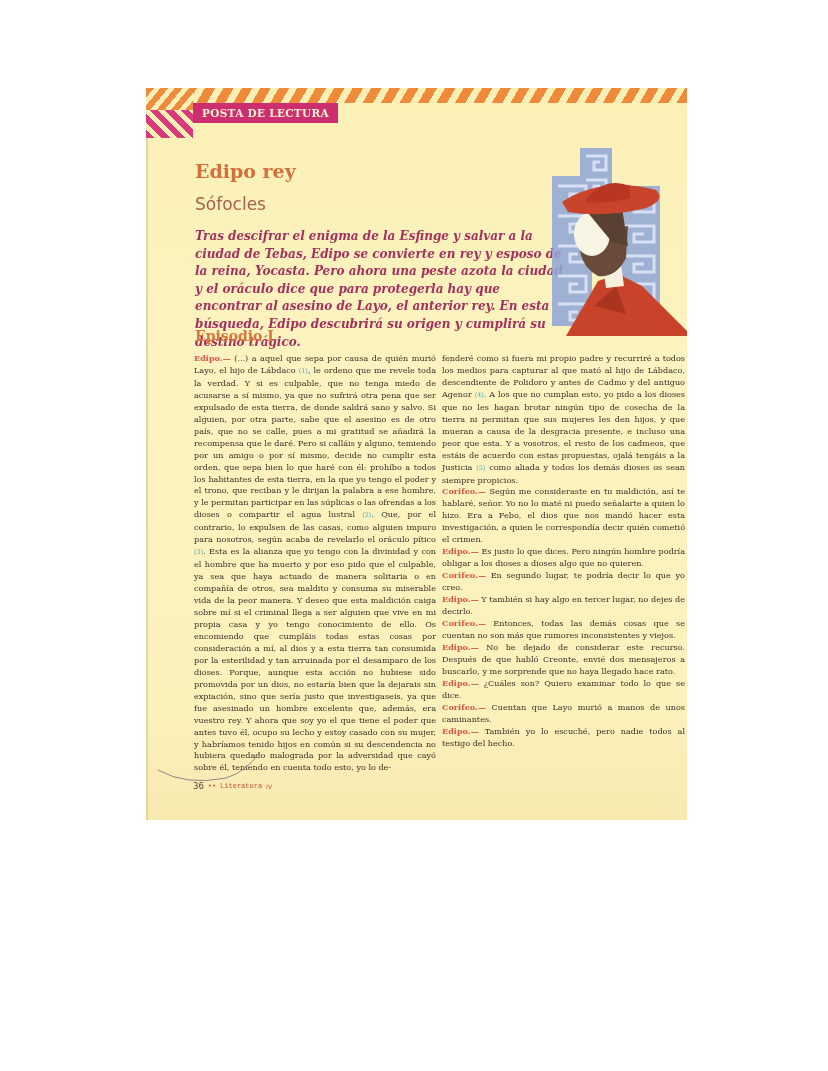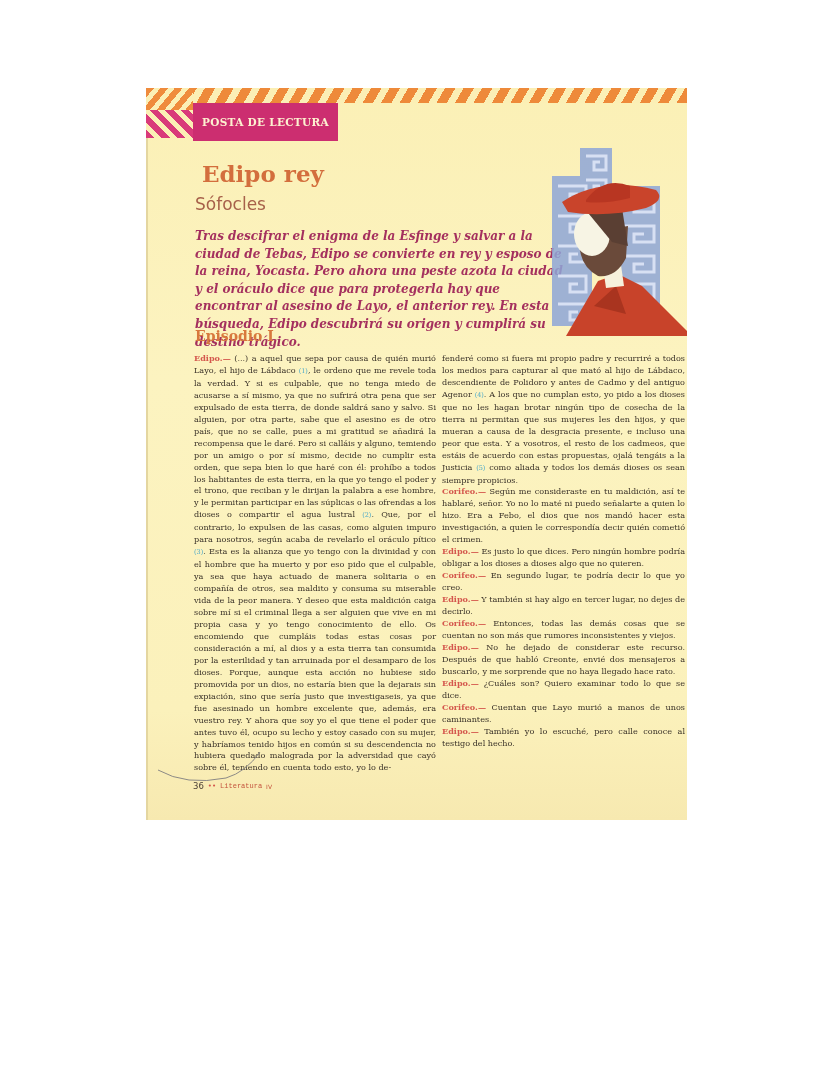--- a/index.html
+++ b/index.html
@@ -21,31 +21,31 @@
   }
   .corner-top {
     position: absolute; left: 0; top: 0; width: 47px; height: 22px;
     background: repeating-linear-gradient(-50deg, #ef8b3c 0 6px, #fbefb5 6px 11px);
   }
   .corner-bottom {
     position: absolute; left: 0; top: 22px; width: 47px; height: 28px;
     background: repeating-linear-gradient(45deg, #d93a7a 0 6px, #fbefb5 6px 11px);
   }
   .section-label {
-    position: absolute; left: 47px; top: 15px; width: 145px; height: 38px;
+    position: absolute; left: 47px; top: 15px; width: 145px; height: 20px;
     background: #cc2e70; color: #fdf1d0;
     font-family: "DejaVu Serif", serif; font-size: 10.5px; font-weight: bold;
     letter-spacing: 0.3px; display: flex; align-items: center; justify-content: center;
   }
   .left-rule {
     position: absolute; left: 0; top: 50px; width: 2px; height: 682px; background: #e4d6a0;
   }
   .title {
-    position: absolute; left: 56px; top: 72px;
-    font-family: "DejaVu Serif", serif; font-weight: bold; font-size: 23px; color: #d36e3d;
+    position: absolute; left: 49px; top: 72px;
+    font-family: "DejaVu Serif", serif; font-weight: bold; font-size: 19px; color: #d36e3d;
   }
   .author {
     position: absolute; left: 49px; top: 106px;
     font-family: "DejaVu Sans", sans-serif; font-size: 17px; color: #a7614a;
   }
   .intro {
     position: absolute; left: 49px; top: 140px; width: 370px;
     font-family: "DejaVu Serif", serif; font-style: italic; font-weight: bold;
     font-size: 12px; line-height: 17.6px; color: #a4305e;
   }
@@ -160,21 +160,21 @@
     <p>
       <span class="speaker">Edipo.—</span><span> No he dejado de considerar este recurso. Después de que habló Creonte, envié dos mensajeros a buscarlo, y me sorprende que no haya llegado hace rato.</span>
     </p>
     <p>
       <span class="speaker">Edipo.—</span><span> ¿Cuáles son? Quiero examinar todo lo que se dice.</span>
     </p>
     <p>
       <span class="speaker">Corifeo.—</span><span> Cuentan que Layo murió a manos de unos caminantes.</span>
     </p>
     <p>
-      <span class="speaker">Edipo.—</span><span> También yo lo escuché, pero calle conoce al testigo del hecho.</span>
+      <span class="speaker">Edipo.—</span><span> También yo lo escuché, pero nadie todos al testigo del hecho.</span>
     </p>
   </div>
 
   <svg class="scribble" viewBox="0 0 110 40">
     <path d="M2 22 Q30 38 70 30 Q90 24 104 4" stroke="#8c8a86" stroke-width="1" fill="none"></path>
   </svg>
 
   <div class="footer">
     <span>36</span>
     <span class="dots">••</span>

